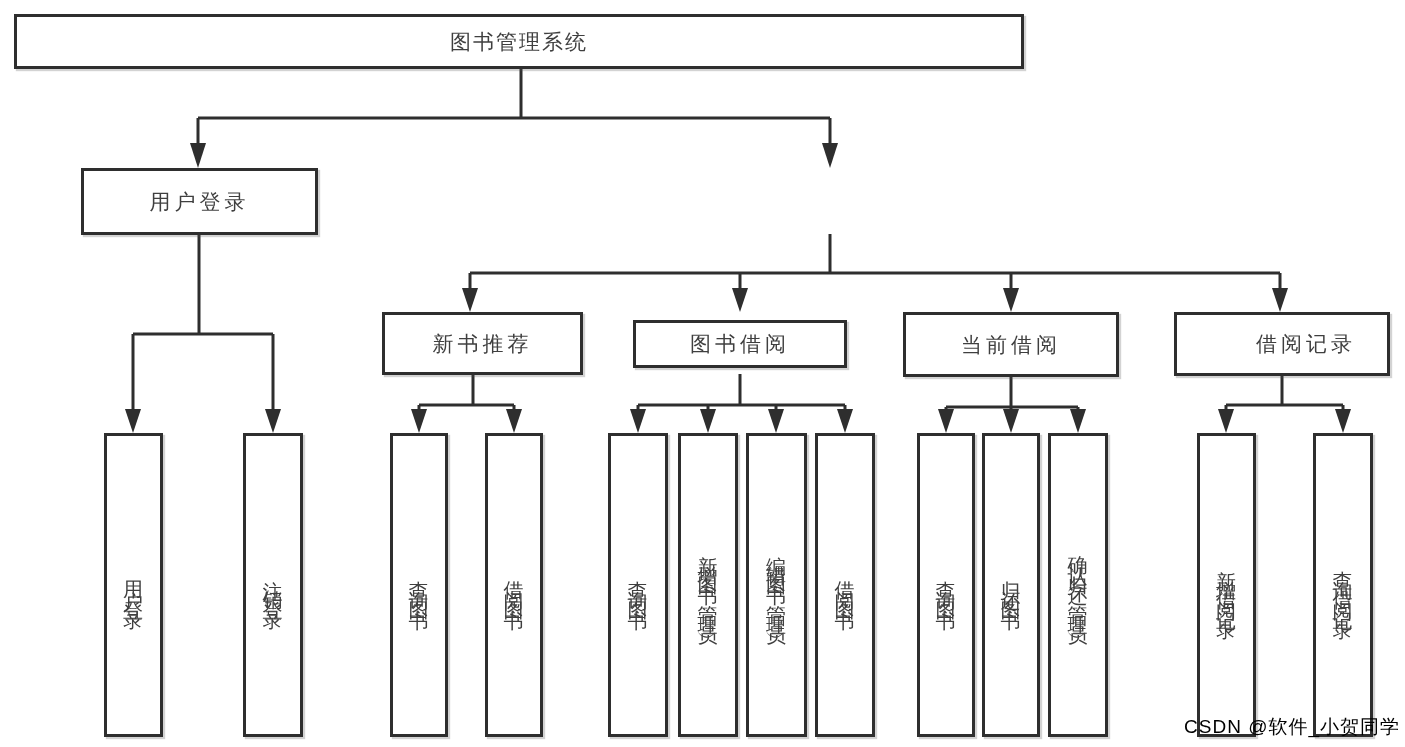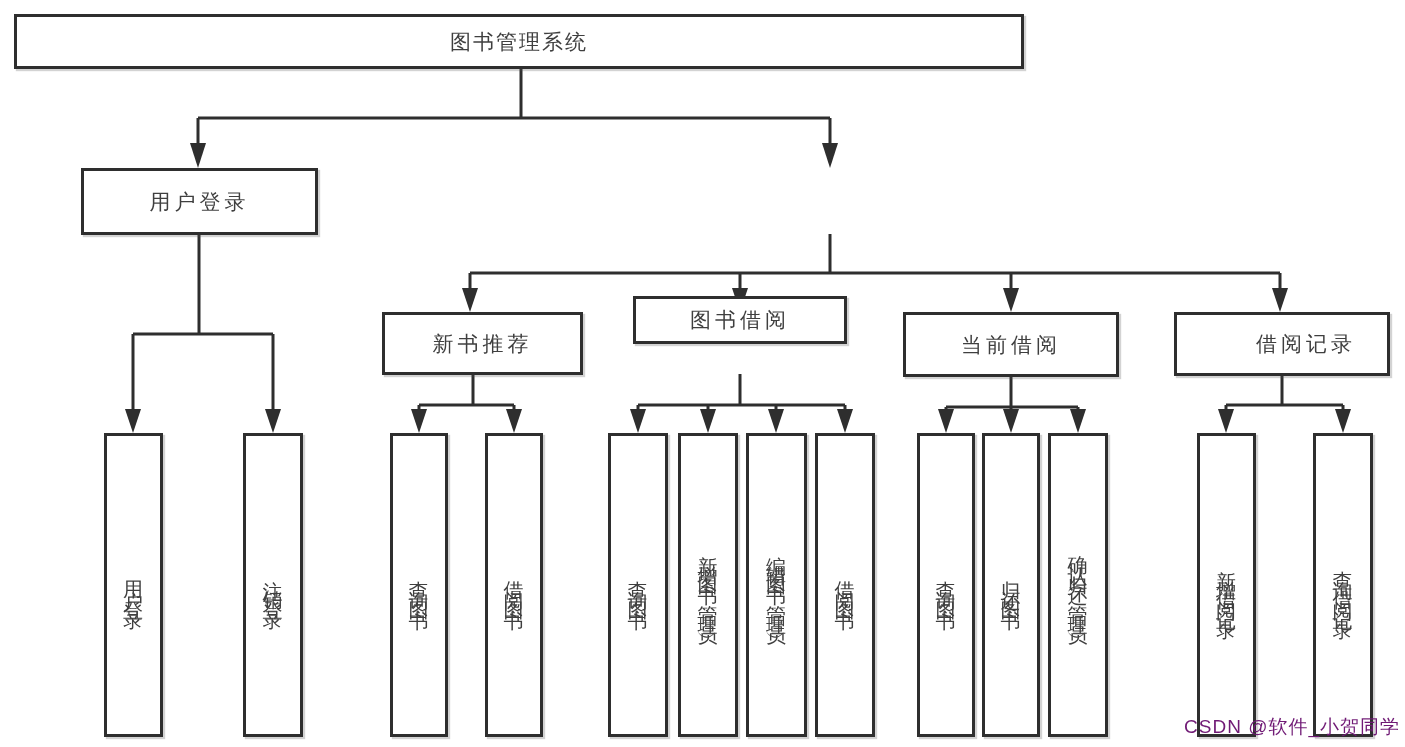--- a/index.html
+++ b/index.html
@@ -18,21 +18,21 @@
   }
   .h-node{font-size:21px;letter-spacing:4px;white-space:nowrap;}
   .root-node{font-size:21px;letter-spacing:2px;}
   .v-node{
     writing-mode:vertical-rl;text-orientation:mixed;
     font-size:20px;letter-spacing:10px;line-height:1;
     white-space:nowrap;
   }
   .watermark{
     position:absolute;z-index:3;
-    color:#701a75;font-size:19px;letter-spacing:1px;
+    color:#000000;font-size:19px;letter-spacing:1px;
     white-space:nowrap;text-align:right;
   }
 </style>
 </head>
 <body>
 
 <div id="canvas">
 
   <svg class="connectors" width="1405" height="747" viewBox="0 0 1405 747">
     <path d="M521 66 V118 M198 118 H830 M198 118 V145 M830 118 V145
@@ -63,21 +63,21 @@
       <polygon points="1218,409 1234,409 1226,433"></polygon>
       <polygon points="1335,409 1351,409 1343,433"></polygon>
     </g>
   </svg>
 
   <div class="node h-node root-node" style="left:14px;top:14px;width:1010px;height:55px;">图书管理系统</div>
 
   <div class="node h-node" style="left:81px;top:168px;width:237px;height:67px;">用户登录</div>
 
   <div class="node h-node" style="left:382px;top:312px;width:201px;height:63px;">新书推荐</div>
-  <div class="node h-node" style="left:633px;top:296px;width:214px;height:48px;">图书借阅</div>
+  <div class="node h-node" style="left:633px;top:320px;width:214px;height:48px;">图书借阅</div>
   <div class="node h-node" style="left:903px;top:312px;width:216px;height:65px;">当前借阅</div>
   <div class="node h-node" style="left:1174px;top:312px;width:216px;height:64px;padding-left:48px;">借阅记录</div>
 
   <div class="node v-node" style="left:104px;top:433px;width:59px;height:304px;">用户登录</div>
   <div class="node v-node" style="left:243px;top:433px;width:60px;height:304px;">注销登录</div>
 
   <div class="node v-node" style="left:390px;top:433px;width:58px;height:304px;">查询图书</div>
   <div class="node v-node" style="left:485px;top:433px;width:58px;height:304px;">借阅图书</div>
 
   <div class="node v-node" style="left:608px;top:433px;width:60px;height:304px;">查询图书</div>

